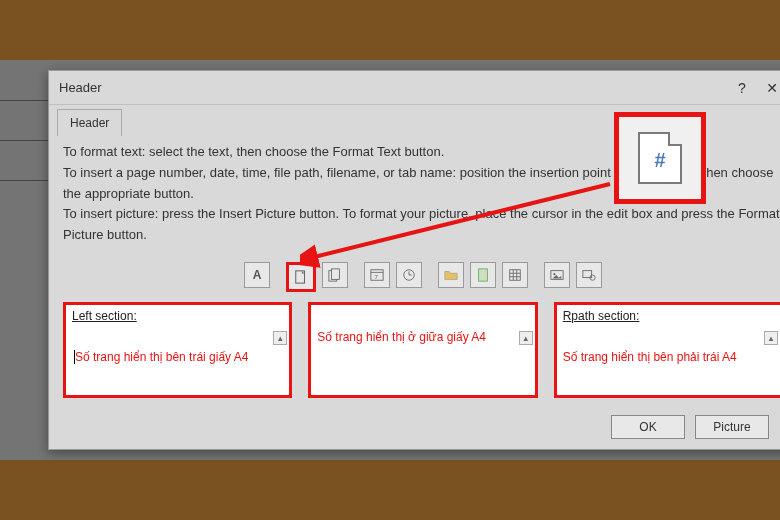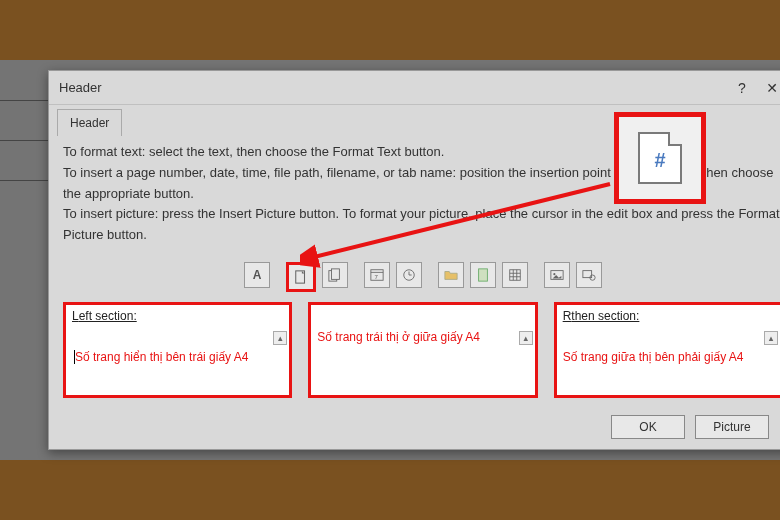--- a/index.html
+++ b/index.html
@@ -129,26 +129,26 @@
     <div class="section">
       <div class="section-label"><span>L</span><span>eft section:</span></div>
       <div class="scrollbtn">▴</div>
       <div class="section-body">
           <span class="cursor"></span>
           <span>Số trang hiển thị bên trái giấy A4</span>
         </div>
     </div>
     <div class="section">
       <div class="scrollbtn">▴</div>
-      <div class="section-body">Số trang trái thị ở giữa giấy A4</div>
+      <div class="section-body">Số trang hiển thị ở giữa giấy A4</div>
     </div>
     <div class="section">
-      <div class="section-label"><span>R</span><span>then section:</span></div>
+      <div class="section-label"><span>R</span><span>path section:</span></div>
       <div class="scrollbtn">▴</div>
-      <div class="section-body">Số trang giữa thị bên phải giấy A4</div>
+      <div class="section-body">Số trang hiển thị bên phải trái A4</div>
     </div>
   </div>
 
   <div class="footer">
     <button>OK</button>
     <button>Picture</button>
   </div>
 </div>
 
 <svg class="arrow-svg" width="340" height="90">

